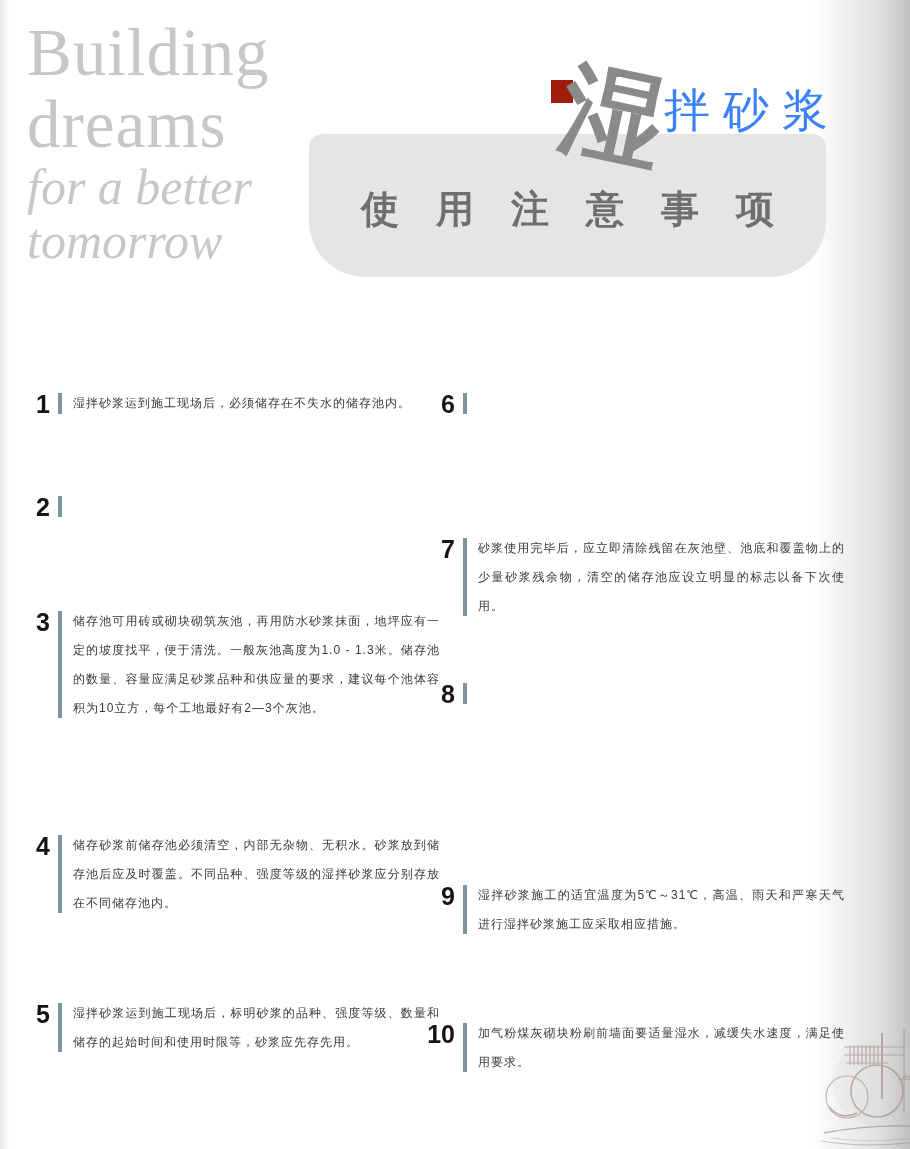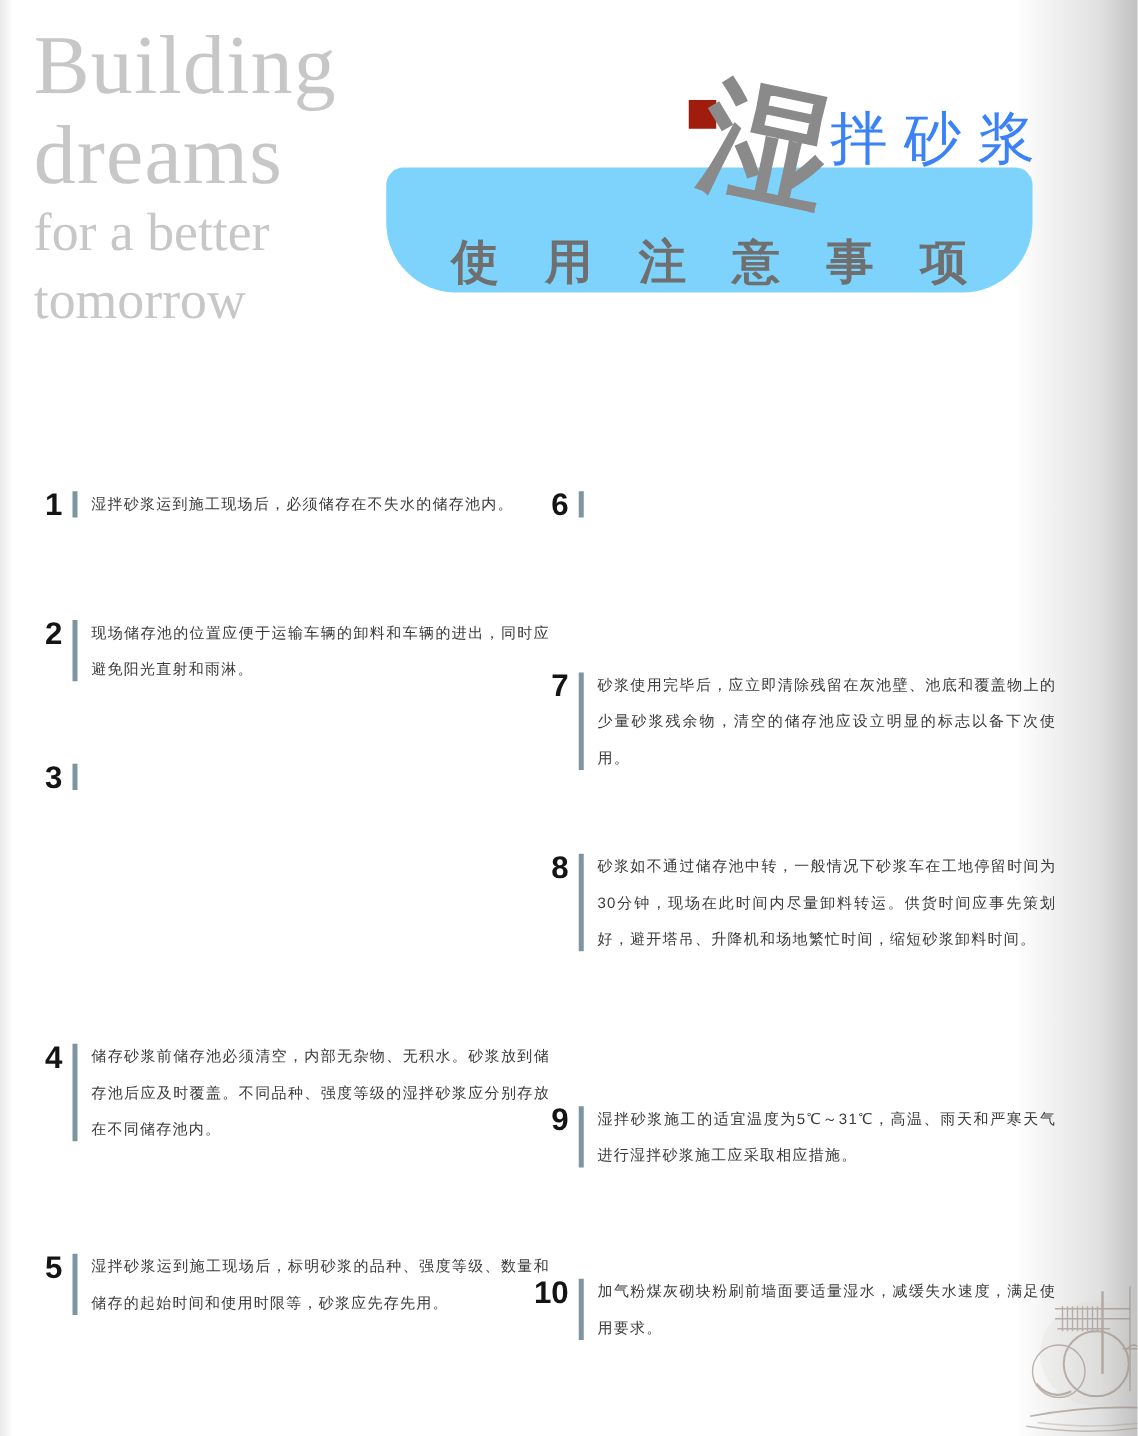--- a/index.html
+++ b/index.html
@@ -18,25 +18,25 @@
     position:absolute;top:0;left:0;width:10px;height:100%;
     background:linear-gradient(to right, rgba(190,190,190,0.35), rgba(190,190,190,0));
     pointer-events:none;
   }
   
   .bg-heading{
     position:absolute;left:27px;top:16px;color:#c7c7c7;
     font-family:"Liberation Serif", serif;font-weight:400;
   }
   .bg-line-lg{font-size:67px;line-height:72px;letter-spacing:1px;}
-  .bg-line-sm{font-size:43px;line-height:54px;}
+  .bg-line-sm{font-size:50px;line-height:54px;font-style:italic;}
   
   .banner{
-    position:absolute;left:309px;top:134px;width:517px;height:100px;
-    background:#7dd3fc;border-radius:14px 14px 56px 56px;
+    position:absolute;left:309px;top:134px;width:517px;height:143px;
+    background:#e5e5e5;border-radius:14px 14px 56px 56px;
   }
   .banner-title{
     position:absolute;left:0;top:50px;width:100%;box-sizing:border-box;
     text-align:center;padding-left:37px;letter-spacing:37px;
     font-size:38px;font-weight:bold;color:#6f6f6f;
   }
   .red-square{position:absolute;left:551px;top:80px;width:22px;height:23px;background:#a01c0d;}
   .big-char{
     position:absolute;left:562px;top:64px;font-size:102px;line-height:104px;
     font-weight:bold;color:#8a8a8a;transform:rotate(12deg);transform-origin:50% 50%;
@@ -88,25 +88,25 @@
   <div class="title-suffix">拌砂浆</div>
 
   <div class="item col-left i1">
     <span class="num">1</span>
     <span class="bar"></span>
     <div class="text">湿拌砂浆运到施工现场后，必须储存在不失水的储存池内。</div>
   </div>
   <div class="item col-left i2">
     <span class="num">2</span>
     <span class="bar"></span>
-    <div class="text">现场储存池的位置应便于运输车辆的卸料和车辆的进出，同时应避免阳光直射和雨淋。</div>
   </div>
   <div class="item col-left i3">
     <span class="num">3</span>
     <span class="bar"></span>
+    <div class="text">储存池可用砖或砌块砌筑灰池，再用防水砂浆抹面，地坪应有一定的坡度找平，便于清洗。一般灰池高度为1.0 - 1.3米。储存池的数量、容量应满足砂浆品种和供应量的要求，建议每个池体容积为10立方，每个工地最好有2—3个灰池。</div>
   </div>
   <div class="item col-left i4">
     <span class="num">4</span>
     <span class="bar"></span>
     <div class="text">储存砂浆前储存池必须清空，内部无杂物、无积水。砂浆放到储存池后应及时覆盖。不同品种、强度等级的湿拌砂浆应分别存放在不同储存池内。</div>
   </div>
   <div class="item col-left i5">
     <span class="num">5</span>
     <span class="bar"></span>
     <div class="text">湿拌砂浆运到施工现场后，标明砂浆的品种、强度等级、数量和储存的起始时间和使用时限等，砂浆应先存先用。</div>
@@ -117,21 +117,20 @@
     <span class="bar"></span>
   </div>
   <div class="item col-right i7">
     <span class="num">7</span>
     <span class="bar"></span>
     <div class="text">砂浆使用完毕后，应立即清除残留在灰池壁、池底和覆盖物上的少量砂浆残余物，清空的储存池应设立明显的标志以备下次使用。</div>
   </div>
   <div class="item col-right i8">
     <span class="num">8</span>
     <span class="bar"></span>
-    <div class="text">砂浆如不通过储存池中转，一般情况下砂浆车在工地停留时间为30分钟，现场在此时间内尽量卸料转运。供货时间应事先策划好，避开塔吊、升降机和场地繁忙时间，缩短砂浆卸料时间。</div>
   </div>
   <div class="item col-right i9">
     <span class="num">9</span>
     <span class="bar"></span>
     <div class="text">湿拌砂浆施工的适宜温度为5℃～31℃，高温、雨天和严寒天气进行湿拌砂浆施工应采取相应措施。</div>
   </div>
   <div class="item col-right i10">
     <span class="num">10</span>
     <span class="bar"></span>
     <div class="text">加气粉煤灰砌块粉刷前墙面要适量湿水，减缓失水速度，满足使用要求。</div>

